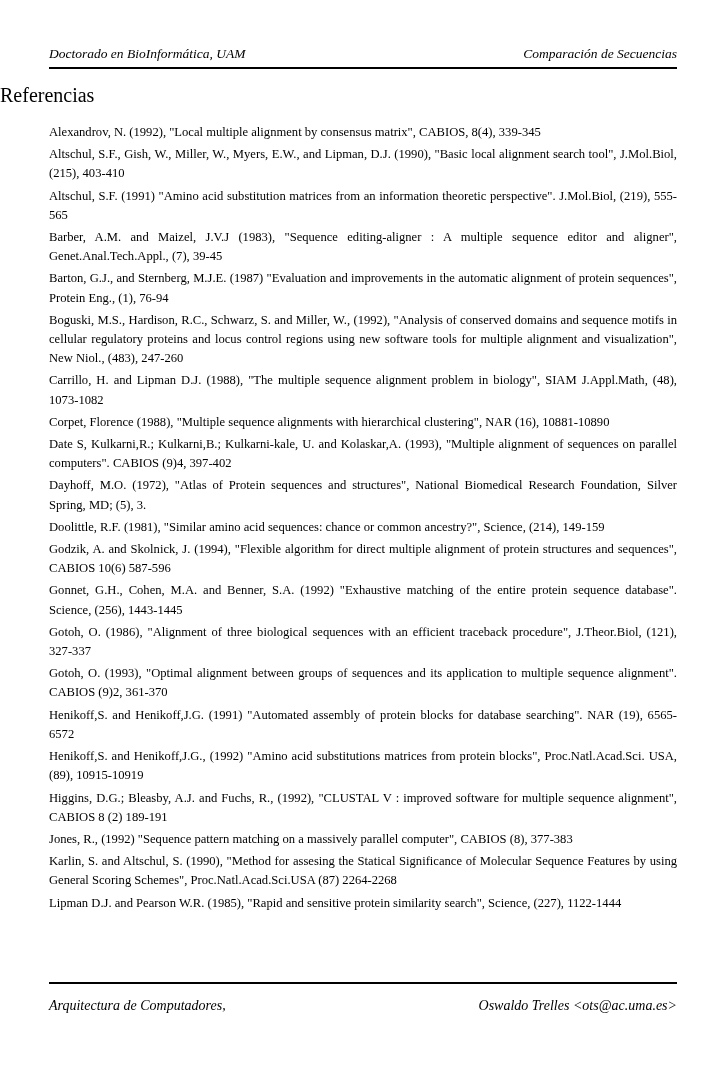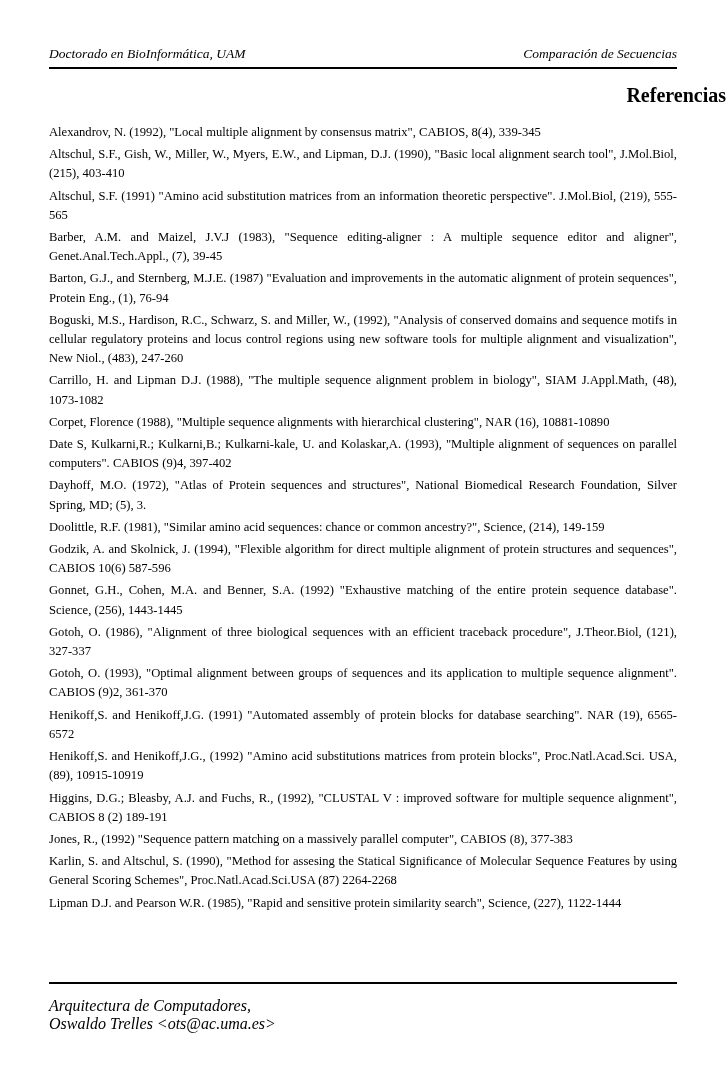--- a/index.html
+++ b/index.html
@@ -33,25 +33,24 @@
     right: 49px;
     top: 67px;
     height: 0;
     border-top: 2px solid #000000;
   }
   .doc-title {
     position: absolute;
     left: 0;
     right: 0;
     top: 84px;
-    text-align: right;
-    font-weight: bold;
+    text-align: left;
+    font-weight: normal;
     font-size: 20px;
     line-height: 22px;
-    padding-left: 27px;
   }
   .refs {
     position: absolute;
     left: 49px;
     top: 123px;
     width: 628px;
   }
   .refs p.ref {
     margin: 0 0 3px 0;
     font-size: 12.6px;
@@ -67,23 +66,22 @@
     border-top: 2px solid #000000;
   }
   .running-footer {
     position: absolute;
     left: 49px;
     right: 49px;
     top: 997px;
     display: flex;
     justify-content: space-between;
     font-style: italic;
-    font-size: 16px;
+    font-size: 14px;
     line-height: 18px;
-    flex-direction: column;
   }
 </style>
 </head>
 <body>
 
 <div class="page">
 
   <div class="running-header">
     <span>Doctorado en BioInformática, UAM</span>
     <span>Comparación de Secuencias</span>

